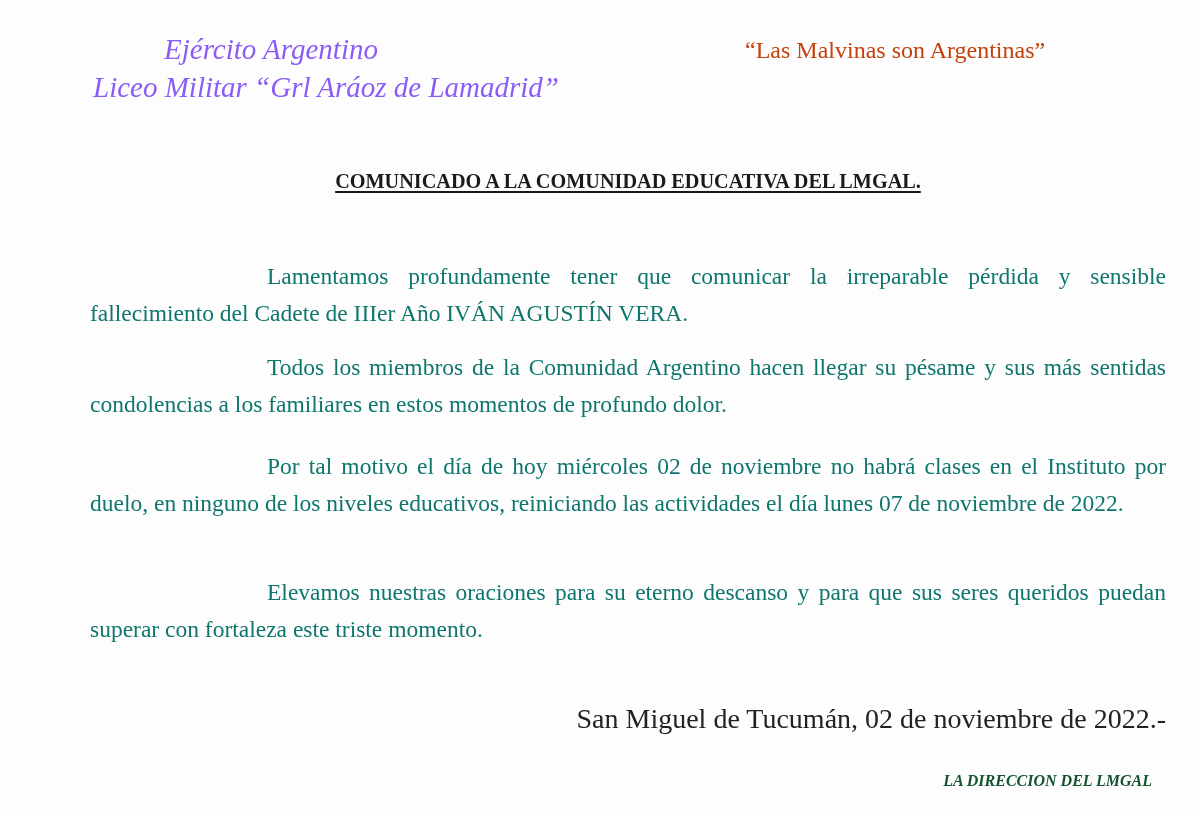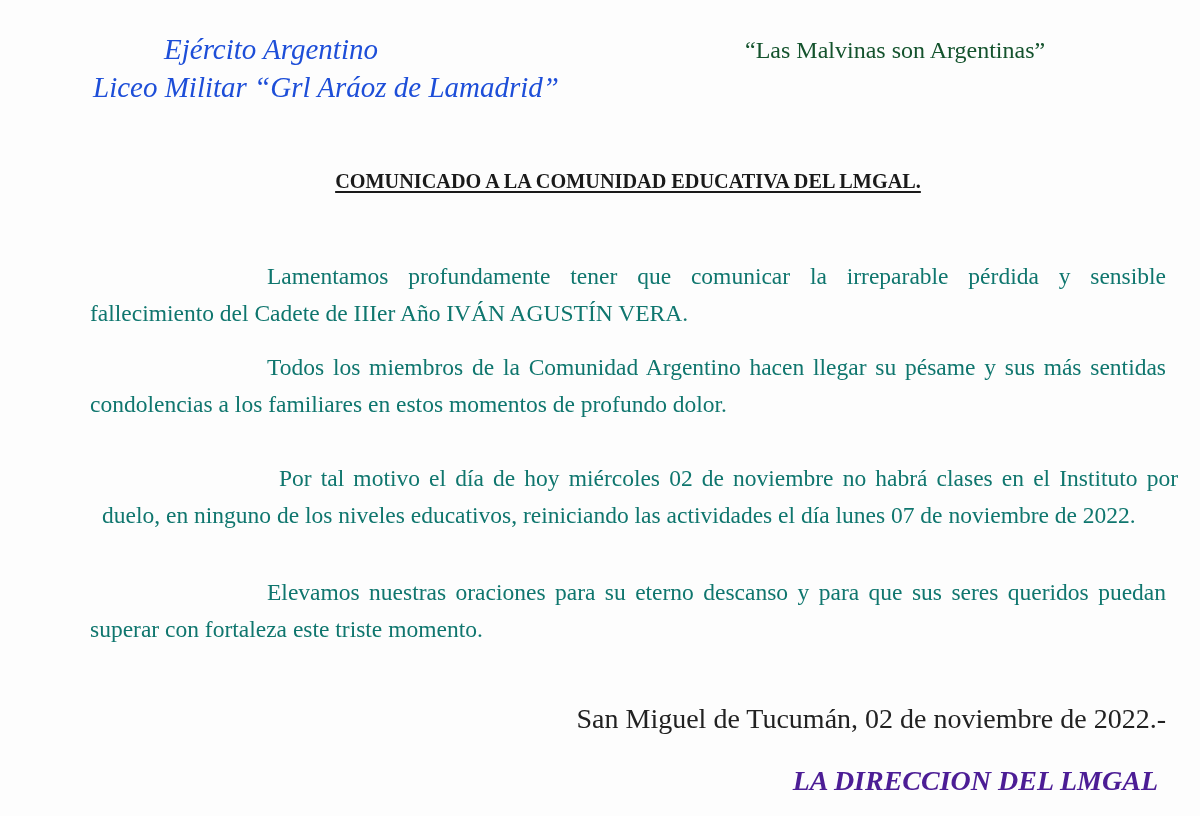--- a/index.html
+++ b/index.html
@@ -6,27 +6,27 @@
     body {
       width: 1200px; height: 816px; overflow: hidden;
       background: #fdfdfd;
       font-family: "Liberation Serif", "DejaVu Serif", serif;
       color: #1a1a1a;
       position: relative;
     }
     .hdr-left {
       position: absolute; left: 56px; top: 30px; width: 540px;
       text-align: center; font-style: italic; font-size: 29px; line-height: 38px;
-      color: #1d4ed8;
+      color: #8b5cf6;
     }
     .hdr-left .l1 { display: block; padding-right: 110px; }
     .hdr-left .l2 { display: block; }
     .hdr-right {
       position: absolute; left: 745px; top: 34px;
-      font-size: 24px; line-height: 32px; color: #14532d;
+      font-size: 24px; line-height: 32px; color: #c2410c;
     }
     .title {
       position: absolute; left: 0; width: 1256px; top: 168px;
       text-align: center; font-weight: bold; font-size: 22px;
       text-decoration: underline; text-decoration-thickness: 2px;
       text-underline-offset: 3px; color: #1a1a1a;
       transform: scaleX(0.92); transform-origin: 628px 0;
     }
     .para {
       position: absolute; left: 90px; width: 1076px;
@@ -36,35 +36,35 @@
     }
     .p1 { top: 258px; }
     .p2 { top: 349px; }
     .p3 { top: 448px; }
     .p4 { top: 574px; }
     .place-date {
       position: absolute; right: 34px; top: 703px;
       font-size: 28px; line-height: 32px; color: #222;
     }
     .signature {
-      position: absolute; right: 42px; top: 765px;
-      font-size: 28px; line-height: 32px; font-weight: bold; font-style: italic; color: #4c1d95;
+      position: absolute; right: 48px; top: 765px;
+      font-size: 16px; line-height: 32px; font-weight: bold; font-style: italic; color: #14532d;
     }
   </style>
 </head>
 <body>
 
 <div class="hdr-left">
   <span class="l1">Ejército Argentino</span>
   <span class="l2">Liceo Militar “Grl Aráoz de Lamadrid”</span>
 </div>
 
 <div class="hdr-right">“Las Malvinas son Argentinas”</div>
 
 <div class="title">COMUNICADO A LA COMUNIDAD EDUCATIVA DEL LMGAL.</div>
 
 <p class="para p1" style="margin:0">Lamentamos profundamente tener que comunicar la irreparable pérdida y sensible fallecimiento del Cadete de IIIer Año IVÁN AGUSTÍN VERA.</p>
 <p class="para p2" style="margin:0">Todos los miembros de la Comunidad Argentino hacen llegar su pésame y sus más sentidas condolencias a los familiares en estos  momentos de profundo dolor.</p>
-<p class="para p3" style="margin:12px">Por tal motivo el día de hoy miércoles 02 de noviembre no habrá clases en el Instituto por duelo, en ninguno de los niveles educativos, reiniciando las actividades el día lunes 07 de noviembre de 2022.</p>
+<p class="para p3" style="margin:0">Por tal motivo el día de hoy miércoles 02 de noviembre no habrá clases en el Instituto por duelo, en ninguno de los niveles educativos, reiniciando las actividades el día lunes 07 de noviembre de 2022.</p>
 <p class="para p4" style="margin:0">Elevamos nuestras oraciones para su eterno descanso y para que sus seres queridos puedan superar con fortaleza este triste momento.</p>
 
 <div class="place-date">San Miguel de Tucumán, 02 de noviembre de 2022.-</div>
 <div class="signature">LA DIRECCION DEL LMGAL</div>
 
 </body></html>

